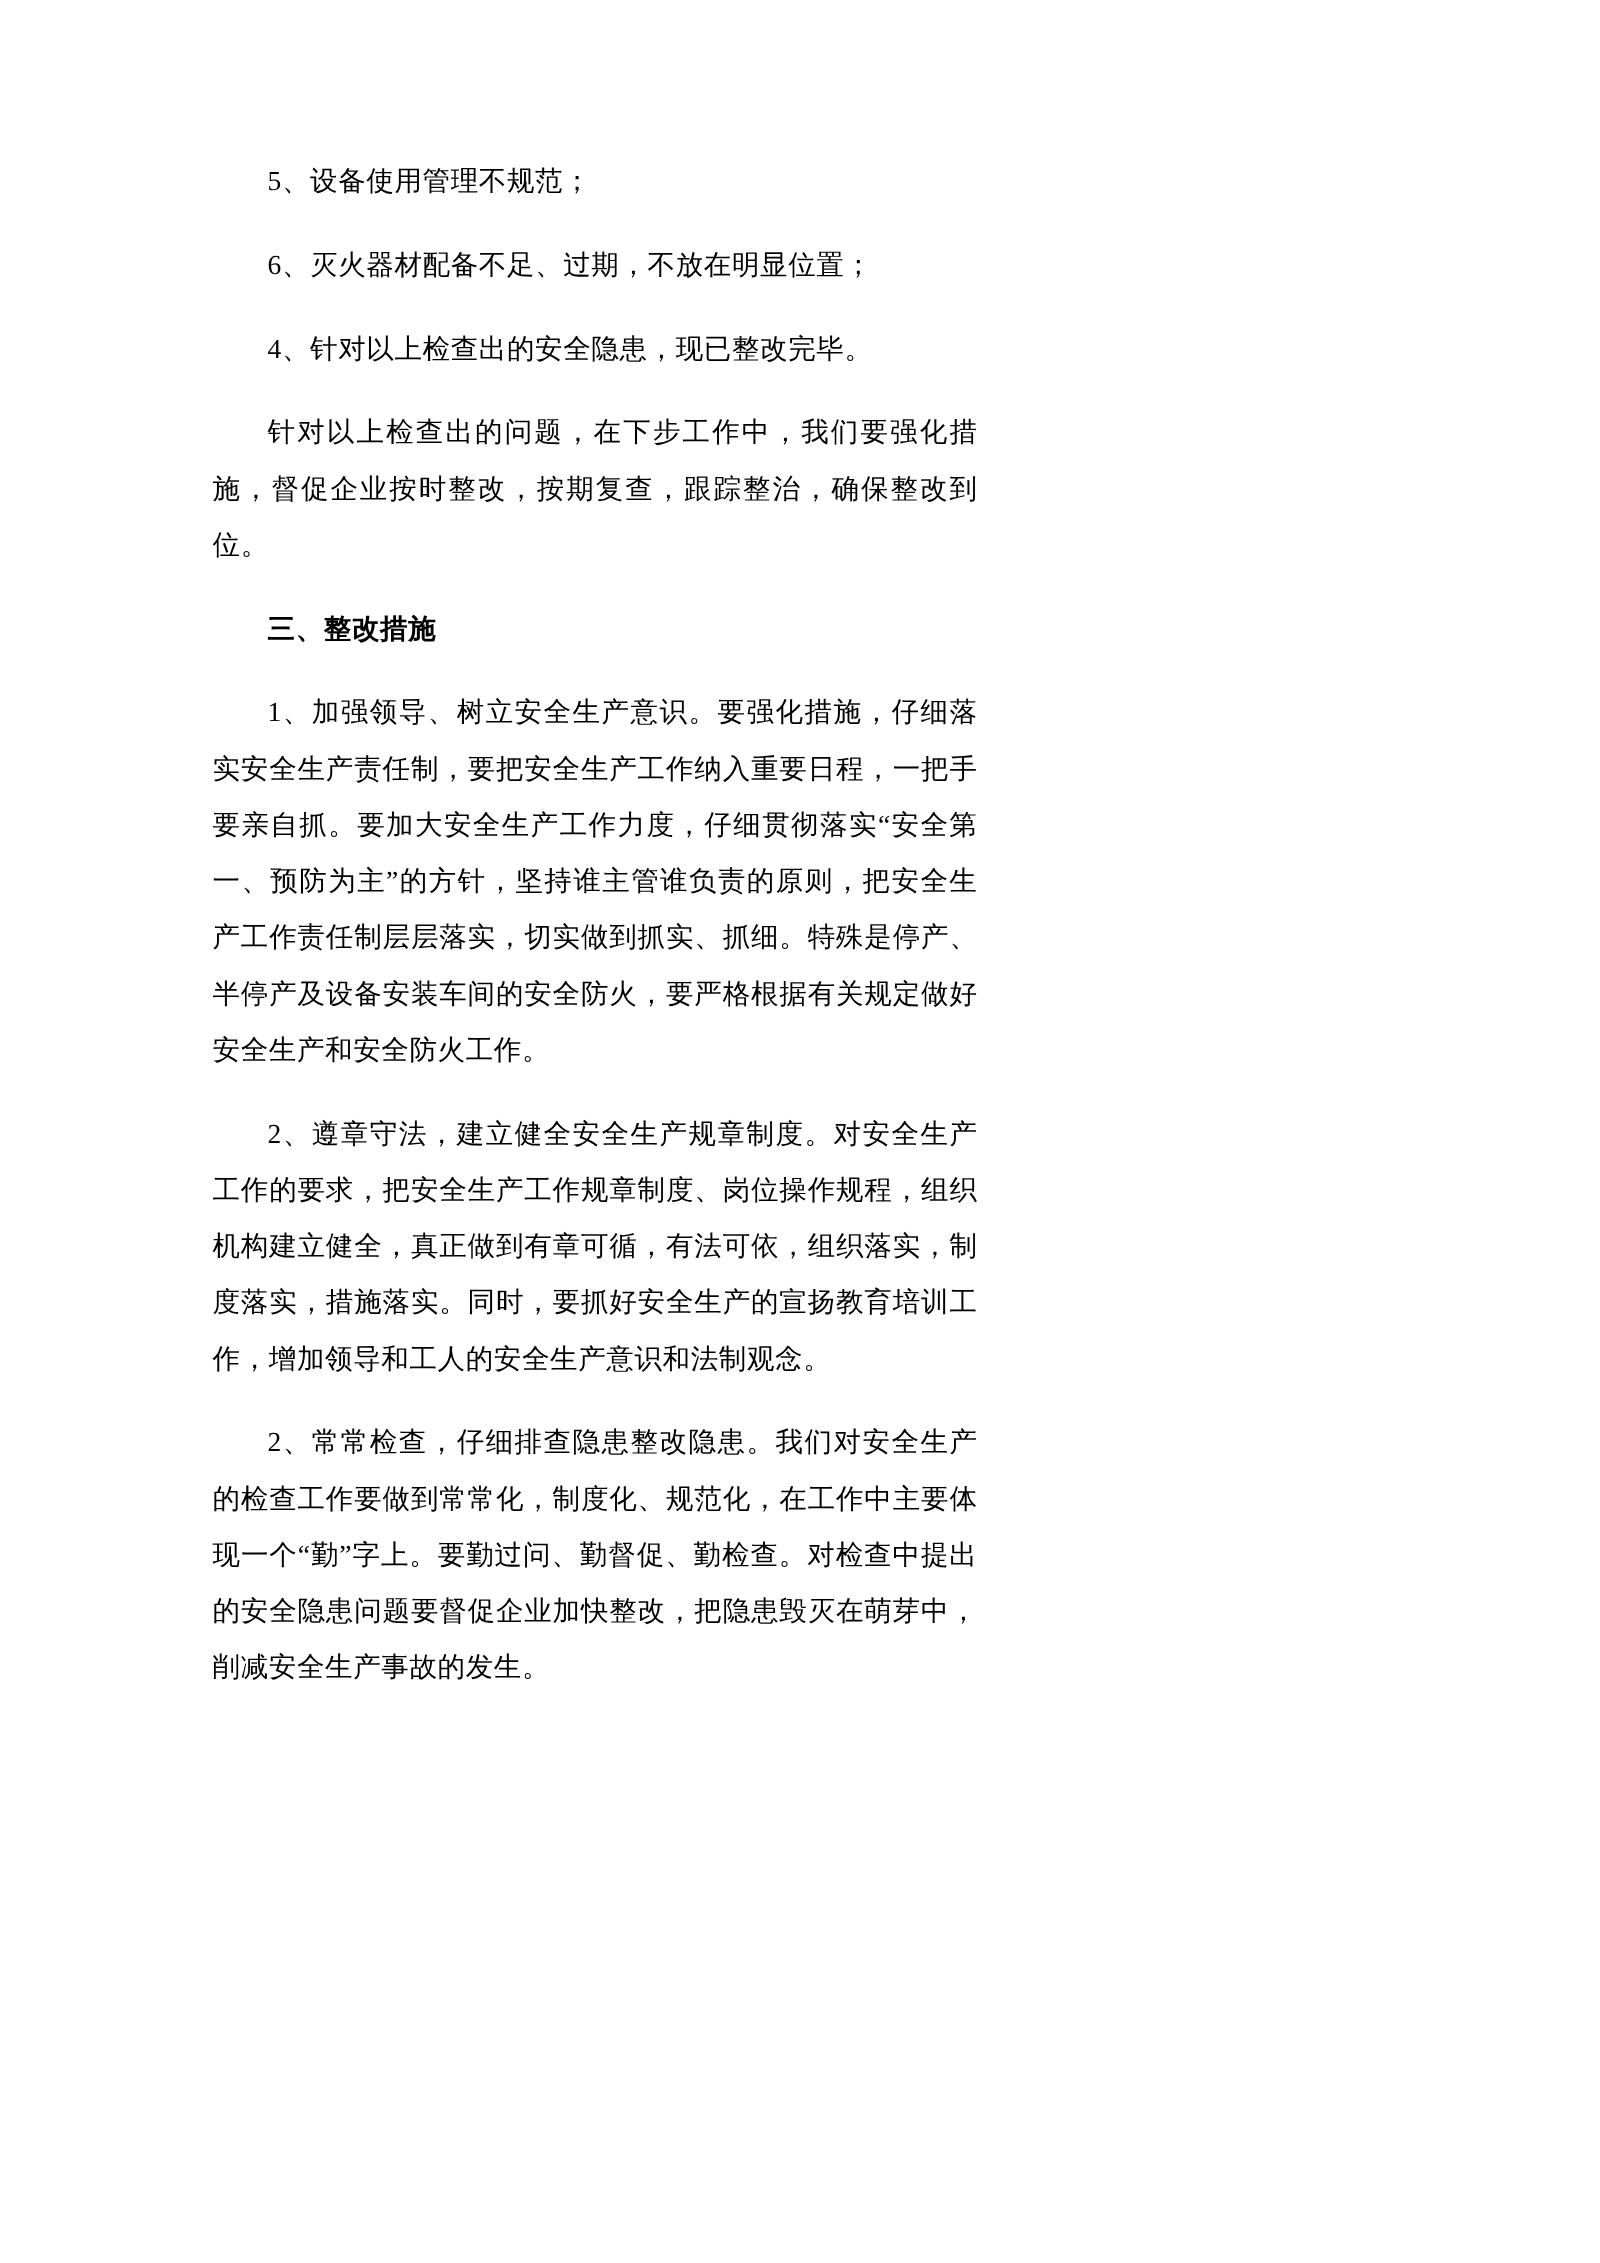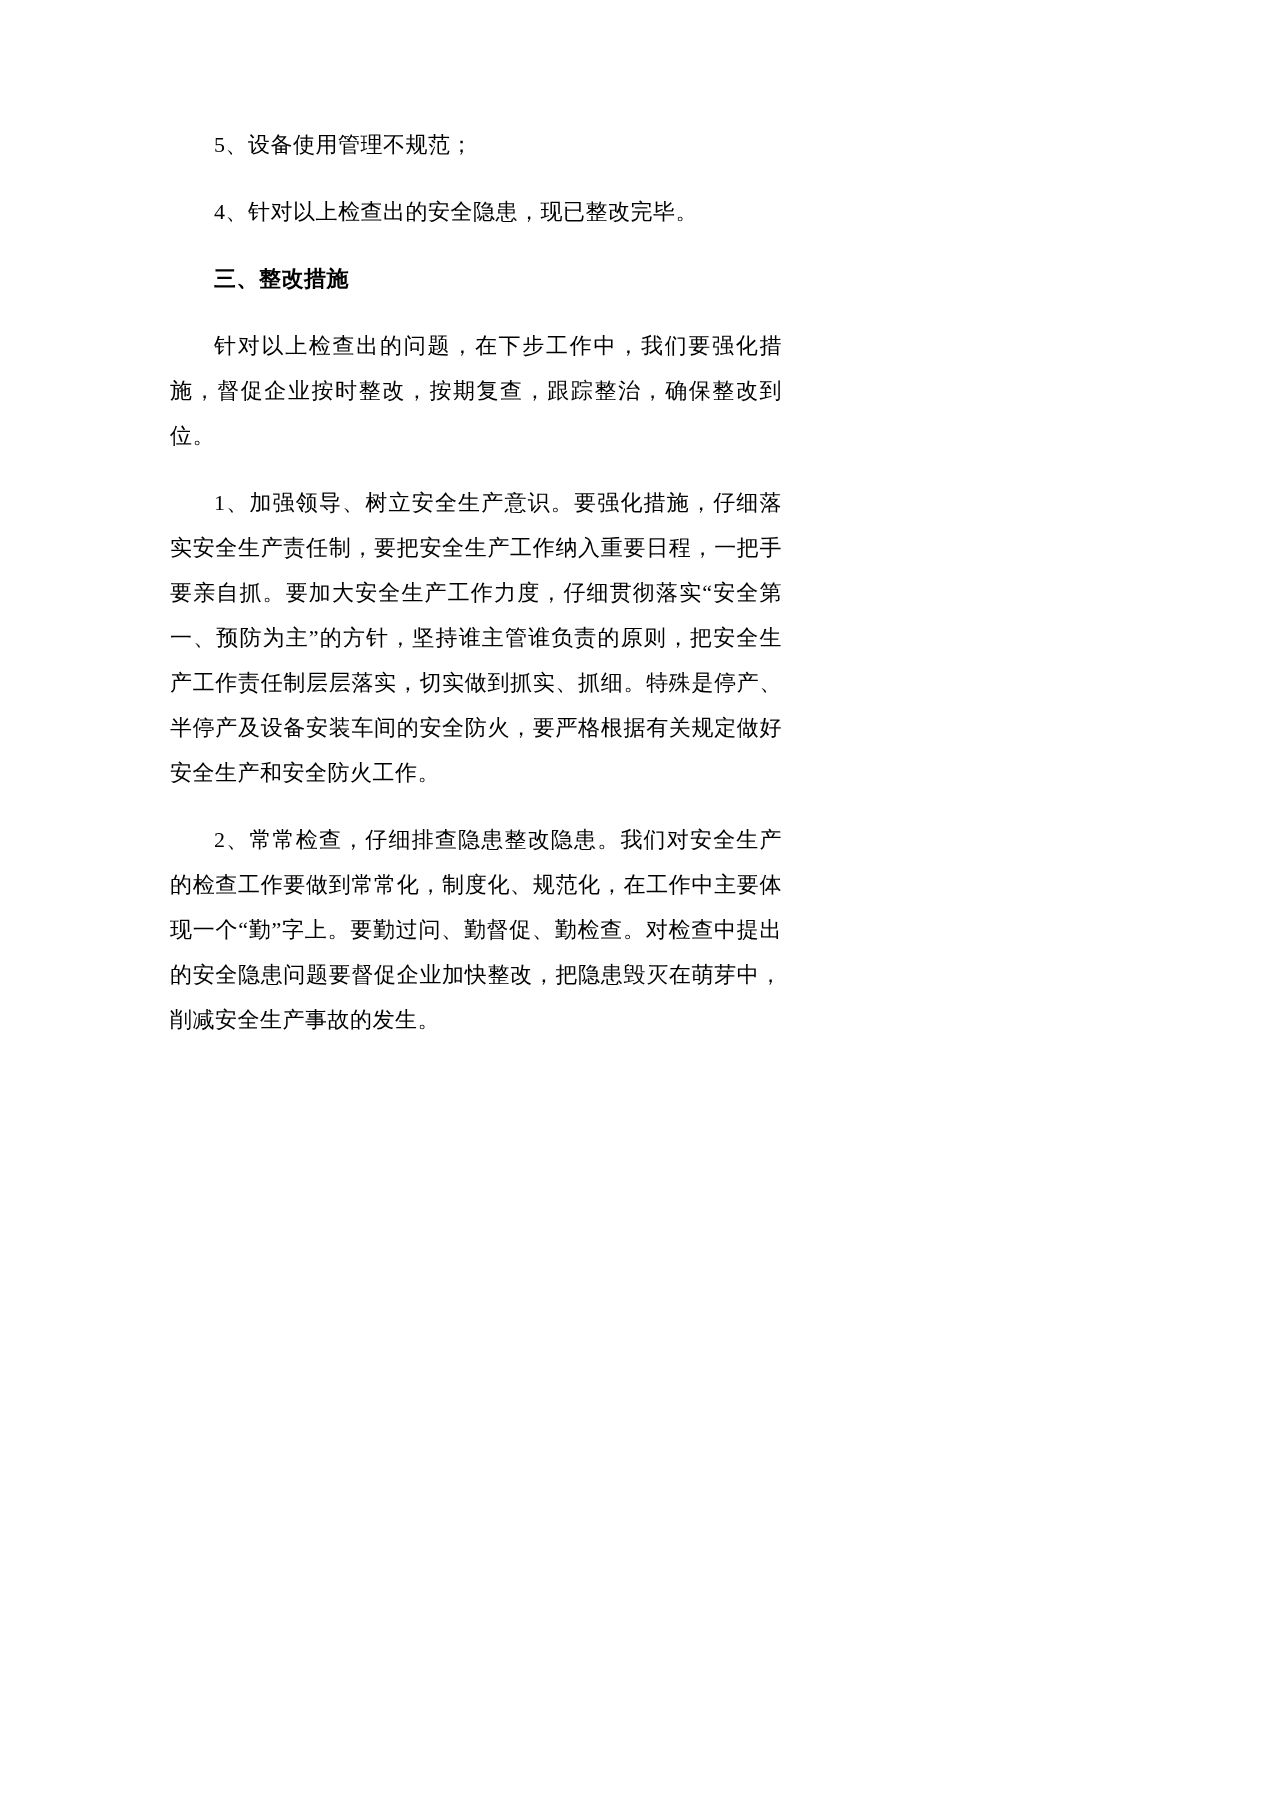--- a/index.html
+++ b/index.html
@@ -29,25 +29,27 @@
   .heading {
     font-weight: bold;
   }
 </style>
 </head>
 <body>
 
 <div class="page">
   <p class="para">5、设备使用管理不规范；</p>
 
+  <p class="para">6、灭火器材配备不足、过期，不放在明显位置；</p>
 
   <p class="para">4、针对以上检查出的安全隐患，现已整改完毕。</p>
 
+  <p class="para">针对以上检查出的问题，在下步工作中，我们要强化措施，督促企业按时整改，按期复查，跟踪整治，确保整改到位。</p>
+
   <p class="para heading">三、整改措施</p>
-
-  <p class="para">针对以上检查出的问题，在下步工作中，我们要强化措施，督促企业按时整改，按期复查，跟踪整治，确保整改到位。</p>
 
   <p class="para">1、加强领导、树立安全生产意识。要强化措施，仔细落实安全生产责任制，要把安全生产工作纳入重要日程，一把手要亲自抓。要加大安全生产工作力度，仔细贯彻落实“安全第一、预防为主”的方针，坚持谁主管谁负责的原则，把安全生产工作责任制层层落实，切实做到抓实、抓细。特殊是停产、半停产及设备安装车间的安全防火，要严格根据有关规定做好安全生产和安全防火工作。</p>
 
+  <p class="para">2、遵章守法，建立健全安全生产规章制度。对安全生产工作的要求，把安全生产工作规章制度、岗位操作规程，组织机构建立健全，真正做到有章可循，有法可依，组织落实，制度落实，措施落实。同时，要抓好安全生产的宣扬教育培训工作，增加领导和工人的安全生产意识和法制观念。</p>
 
   <p class="para">2、常常检查，仔细排查隐患整改隐患。我们对安全生产的检查工作要做到常常化，制度化、规范化，在工作中主要体现一个“勤”字上。要勤过问、勤督促、勤检查。对检查中提出的安全隐患问题要督促企业加快整改，把隐患毁灭在萌芽中，削减安全生产事故的发生。</p>
 
 </div>
 
 </body></html>

